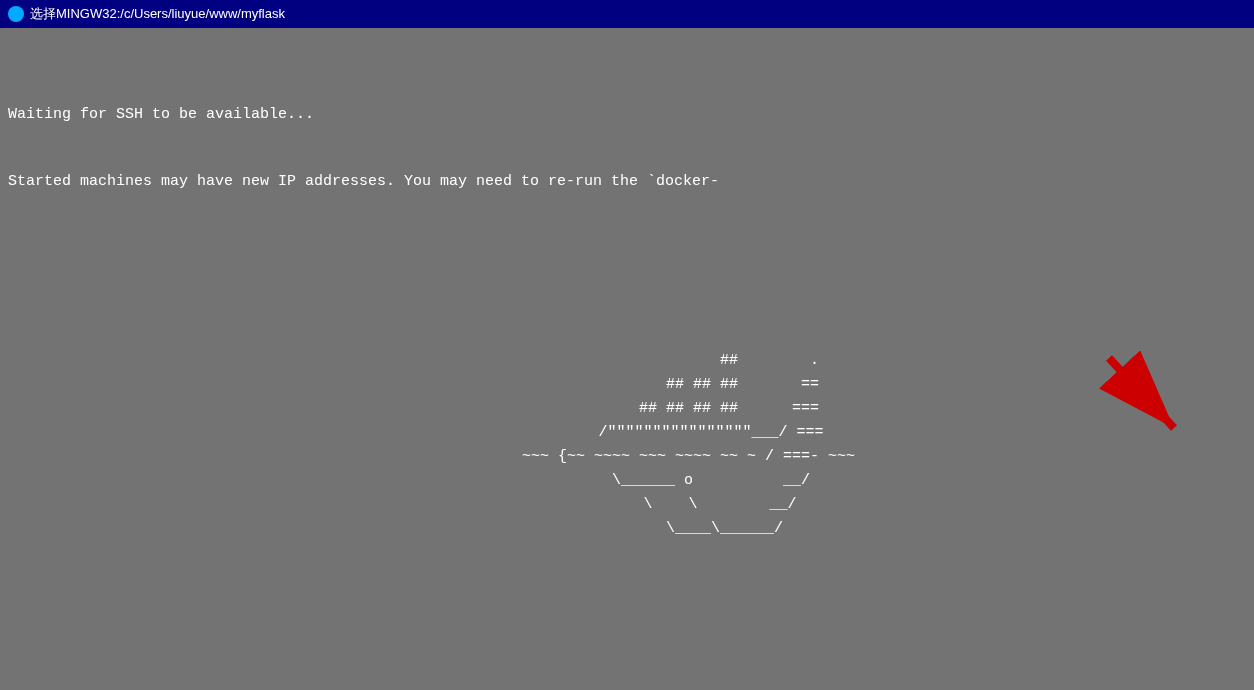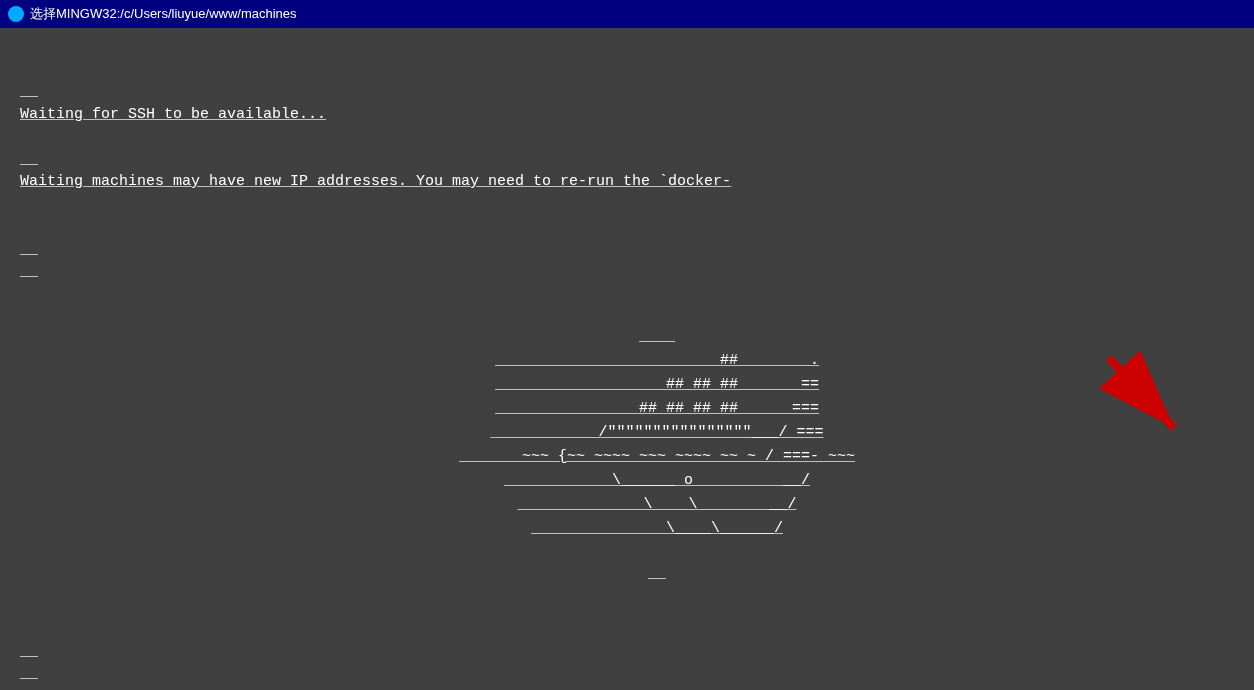--- a/index.html
+++ b/index.html
@@ -29,30 +29,29 @@
       flex-shrink: 0;
     }
     .title-bar-text {
       color: #ffffff;
       font-size: 13px;
       font-family: 'Microsoft YaHei', 'SimHei', sans-serif;
     }
 
     
     .terminal {
-      background: #404040;
+      background: #737373;
       color: #c0c0c0;
       font-size: 15px;
-      padding: 8px 20px;
+      padding: 8px 8px;
       line-height: 1.5;
       white-space: pre;
       height: calc(690px - 28px);
       overflow: hidden;
       position: relative;
-      text-decoration: underline;
     }
 
     .line-white { color: #ffffff; }
 
     .docker-art {
       color: #ffffff;
       font-size: 15px;
       line-height: 1.6;
       white-space: pre;
     }
@@ -60,27 +59,27 @@
       position: absolute;
       right: 60px;
       top: 350px;
     }
   </style>
 </head>
 <body>
 
 <div class="title-bar">
   <div class="title-bar-icon"></div>
-  <span class="title-bar-text">选择MINGW32:/c/Users/liuyue/www/machines</span>
+  <span class="title-bar-text">选择MINGW32:/c/Users/liuyue/www/myflask</span>
 </div>
 
 <div class="terminal">
 
   <div class="line-white">Waiting for SSH to be available...</div>
-  <div class="line-white">Waiting machines may have new IP addresses. You may need to re-run the `docker-</div>
+  <div class="line-white">Started machines may have new IP addresses. You may need to re-run the `docker-</div>
 
   
   <div style="margin-top: 20px; margin-bottom: 10px; text-align: center; padding-left: 60px;">
     <div class="docker-art" id="docker-art-block">                         ##        .
                    ## ## ##       ==
                 ## ## ## ##      ===
             /""""""""""""""""___/ ===
        ~~~ {~~ ~~~~ ~~~ ~~~~ ~~ ~ / ===- ~~~
             \______ o          __/
               \    \        __/

